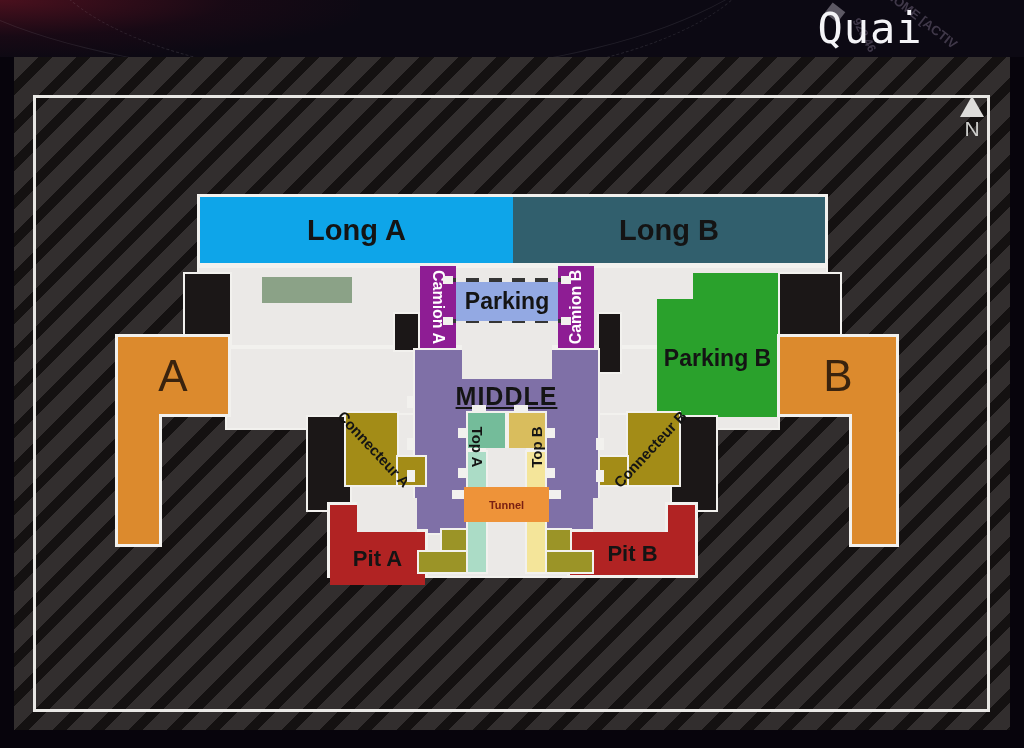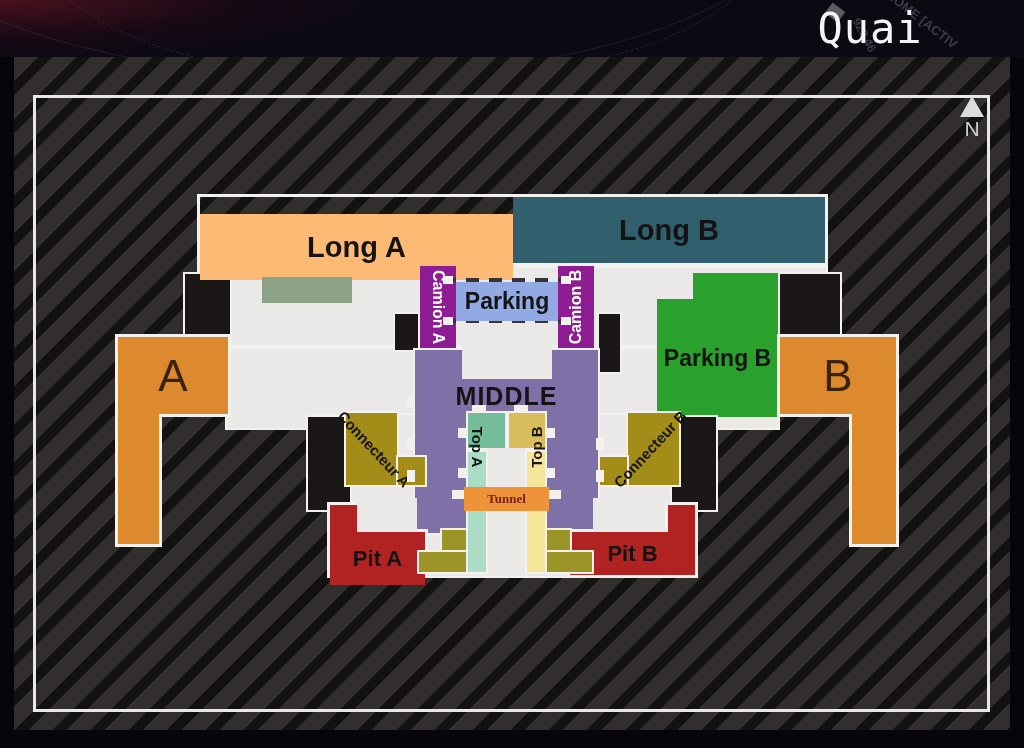--- a/index.html
+++ b/index.html
@@ -44,21 +44,21 @@
   <div class="a floor bd" style="left:197px;top:266px;width:631px;height:81px;"></div>
   <div class="a floor bd" style="left:225px;top:347px;width:555px;height:83px;"></div>
   <div class="a floor bd" style="left:340px;top:413px;width:342px;height:165px;"></div>
 
   <div class="a wall bd" style="left:183px;top:272px;width:49px;height:75px;"></div>
   <div class="a wall bd" style="left:778px;top:272px;width:64px;height:75px;"></div>
   <div class="a wall bd" style="left:393px;top:312px;width:27px;height:40px;"></div>
   <div class="a wall bd" style="left:597px;top:312px;width:25px;height:62px;"></div>
 
   <div class="a bd3" style="left:197px;top:194px;width:631px;height:72px;display:flex;">
-    <div class="lbl" style="width: 313px; height: 100%; font-size: 29px; background: #fdba74; margin-top: 17px;">Long A</div>
+    <div class="lbl" style="width: 313px; height: 100%; font-size: 29px; background: #0ea5e9;">Long A</div>
     <div class="lbl" style="flex: 1 1 0%; height: 100%; font-size: 29px; background: rgb(49, 95, 109);">Long B</div>
   </div>
 
   <div class="a" style="left: 262px; top: 277px; width: 90px; height: 26px; background: rgb(139, 162, 135);"></div>
 
   <div class="a" style="left: 693px; top: 273px; width: 85px; height: 30px; background: rgb(42, 161, 44);"></div>
   <div class="a lbl" style="left: 657px; top: 299px; width: 121px; height: 118px; font-size: 23px; background: rgb(42, 161, 44);">Parking B</div>
 
   <div class="a" style="left: 420px; top: 266px; width: 36px; height: 82px; background: rgb(142, 29, 148);"></div>
   <div class="a" style="left: 558px; top: 266px; width: 36px; height: 82px; background: rgb(142, 29, 148);"></div>
@@ -68,21 +68,21 @@
   <div class="a" style="left:443px;top:278px;width:128px;height:4px;background:repeating-linear-gradient(90deg,#353535 0 13px,transparent 13px 23px);"></div>
   <div class="a" style="left:443px;top:319px;width:128px;height:4px;background:repeating-linear-gradient(90deg,#353535 0 13px,transparent 13px 23px);"></div>
   <div class="a wht" style="left:443px;top:276px;width:10px;height:8px;"></div>
   <div class="a wht" style="left:561px;top:276px;width:10px;height:8px;"></div>
   <div class="a wht" style="left:443px;top:317px;width:10px;height:8px;"></div>
   <div class="a wht" style="left:561px;top:317px;width:10px;height:8px;"></div>
   <div class="a lbl" style="left: 456px; top: 282px; width: 102px; height: 39px; font-size: 23px; background: rgb(147, 169, 227);">Parking</div>
 
   <div class="a bd" style="left: 413px; top: 348px; width: 187px; height: 187px; background: rgb(127, 112, 167);"></div>
   <div class="a floor" style="left:462px;top:325px;width:90px;height:54px;"></div>
-  <div class="a lbl" style="left:413px;top:382px;width:187px;height:28px;font-size:25px;letter-spacing:1px;">MIDDLE</div>
+  <div class="a lbl" style="left:413px;top:382px;width:187px;height:28px;font-size:25px;letter-spacing:1px;text-decoration:underline;">MIDDLE</div>
 
   <div class="a wall bd" style="left:306px;top:415px;width:46px;height:97px;"></div>
   <div class="a wall bd" style="left:670px;top:415px;width:48px;height:97px;"></div>
 
   <div class="a bd" style="left: 344px; top: 411px; width: 55px; height: 76px; background: rgb(163, 140, 23);"></div>
   <div class="a bd" style="left: 396px; top: 455px; width: 31px; height: 32px; background: rgb(163, 140, 23);"></div>
   <div class="a rlbl" style="left:374px;top:449px;font-size:15px;transform:translate(-50%,-50%) rotate(47deg);">Connecteur A</div>
   <div class="a bd" style="left: 626px; top: 411px; width: 55px; height: 76px; background: rgb(163, 140, 23);"></div>
   <div class="a bd" style="left: 598px; top: 455px; width: 31px; height: 32px; background: rgb(163, 140, 23);"></div>
   <div class="a rlbl" style="left:650px;top:449px;font-size:15px;transform:translate(-50%,-50%) rotate(-47deg);">Connecteur B</div>
@@ -107,21 +107,21 @@
   <div class="a bd" style="left: 466px; top: 411px; width: 41px; height: 39px; background: rgb(116, 188, 154);"></div>
   <div class="a bd" style="left: 507px; top: 411px; width: 40px; height: 39px; background: rgb(217, 189, 93);"></div>
   <div class="a floor" style="left:486px;top:448px;width:40px;height:42px;"></div>
   <div class="a floor" style="left:488px;top:508px;width:37px;height:66px;"></div>
   <div class="a bd" style="left: 466px; top: 450px; width: 22px; height: 124px; background: rgb(171, 220, 198);"></div>
   <div class="a bd" style="left: 525px; top: 450px; width: 22px; height: 124px; background: rgb(244, 229, 154);"></div>
   <div class="a rlbl" style="left:477px;top:447px;font-size:15px;transform:translate(-50%,-50%) rotate(90deg);">Top A</div>
   <div class="a rlbl" style="left:536px;top:447px;font-size:15px;transform:translate(-50%,-50%) rotate(-90deg);">Top B</div>
   <div class="a wht" style="left:452px;top:490px;width:12px;height:9px;"></div>
   <div class="a wht" style="left:549px;top:490px;width:12px;height:9px;"></div>
-  <div class="a lbl" style="left: 464px; top: 487px; width: 85px; height: 24px; font-size: 13px; color: rgb(122, 32, 18); background: rgb(238, 147, 57); font-family: Liberation Serif, serif;">Tunnel</div>
+  <div class="a lbl" style="left: 464px; top: 487px; width: 85px; height: 35px; font-size: 11px; color: rgb(122, 32, 18); background: rgb(238, 147, 57);">Tunnel</div>
 
   <div class="a wht" style="left:407px;top:396px;width:8px;height:12px;"></div>
   <div class="a wht" style="left:407px;top:438px;width:8px;height:12px;"></div>
   <div class="a wht" style="left:407px;top:470px;width:8px;height:12px;"></div>
   <div class="a wht" style="left:596px;top:438px;width:8px;height:12px;"></div>
   <div class="a wht" style="left:596px;top:470px;width:8px;height:12px;"></div>
   <div class="a wht" style="left:472px;top:405px;width:14px;height:7px;"></div>
   <div class="a wht" style="left:514px;top:405px;width:14px;height:7px;"></div>
   <div class="a wht" style="left:458px;top:428px;width:9px;height:10px;"></div>
   <div class="a wht" style="left:458px;top:468px;width:9px;height:10px;"></div>

